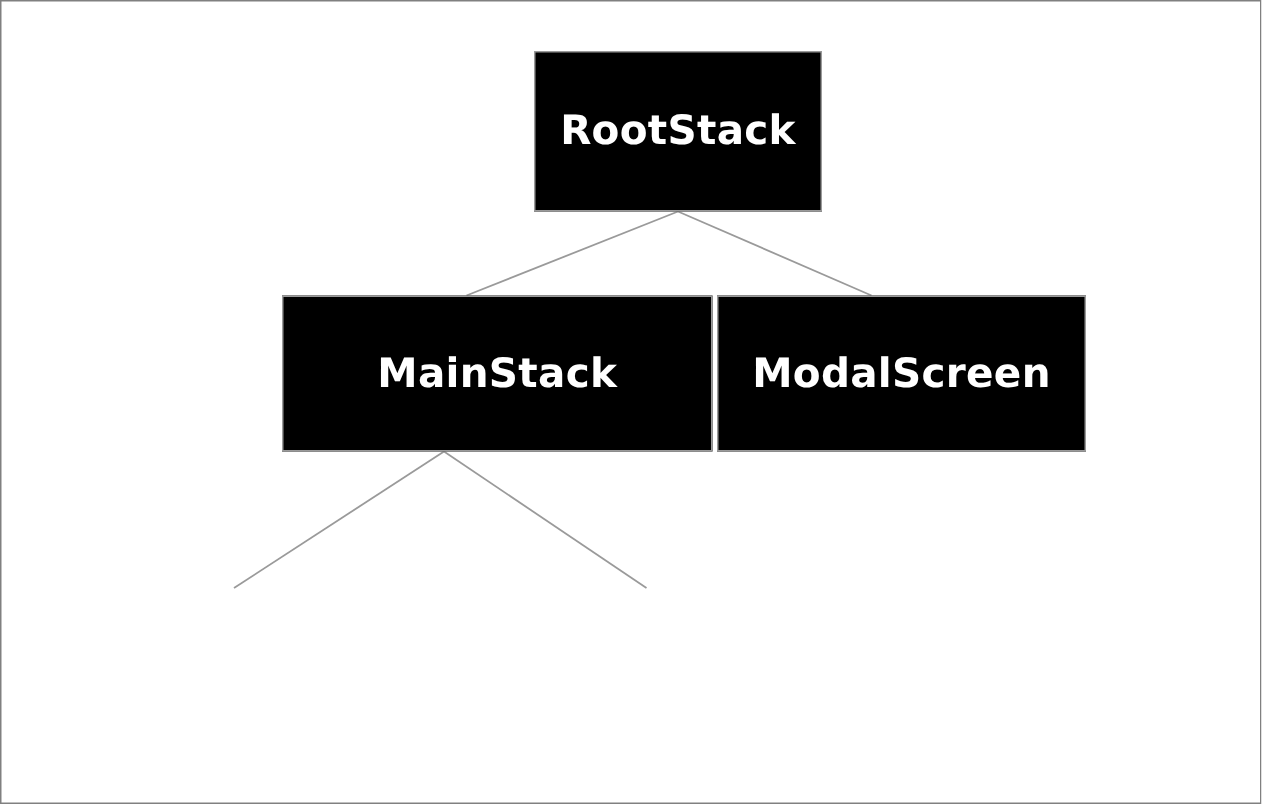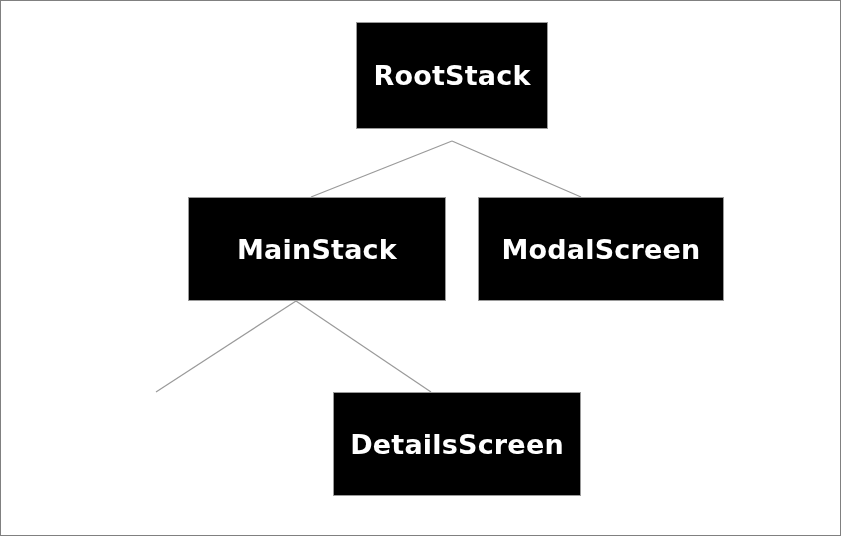--- a/index.html
+++ b/index.html
@@ -52,30 +52,27 @@
 
 <div id="diagram-canvas">
 
   <svg id="edge-layer" viewBox="0 0 841 536" xmlns="http://www.w3.org/2000/svg">
     <line x1="451" y1="140" x2="310" y2="196" stroke="#9a9a9a" stroke-width="1.2"></line>
     <line x1="451" y1="140" x2="580" y2="196" stroke="#9a9a9a" stroke-width="1.2"></line>
     <line x1="295" y1="300" x2="155" y2="391" stroke="#9a9a9a" stroke-width="1.2"></line>
     <line x1="295" y1="300" x2="430" y2="391" stroke="#9a9a9a" stroke-width="1.2"></line>
   </svg>
 
-  <div class="node" style="left:355px; top:21px; width:192px; height:107px;">
+  <div class="node" style="left:355px; top:33px; width:192px; height:107px;">
     <span class="node-label">RootStack</span>
   </div>
 
-  <div class="node" style="left:187px; top:196px; width:258px; height:104px;">
+  <div class="node" style="left:187px; top:196px; width:287px; height:104px;">
     <span class="node-label">MainStack</span>
   </div>
 
   <div class="node" style="left:477px; top:196px; width:246px; height:104px;">
     <span class="node-label">ModalScreen</span>
   </div>
 
 
-  <div class="node" style="left:332px; top:391px; width:248px; height:104px;">
-    <span class="node-label">DetailsScreen</span>
-  </div>
 
 </div>
 
 </body></html>

